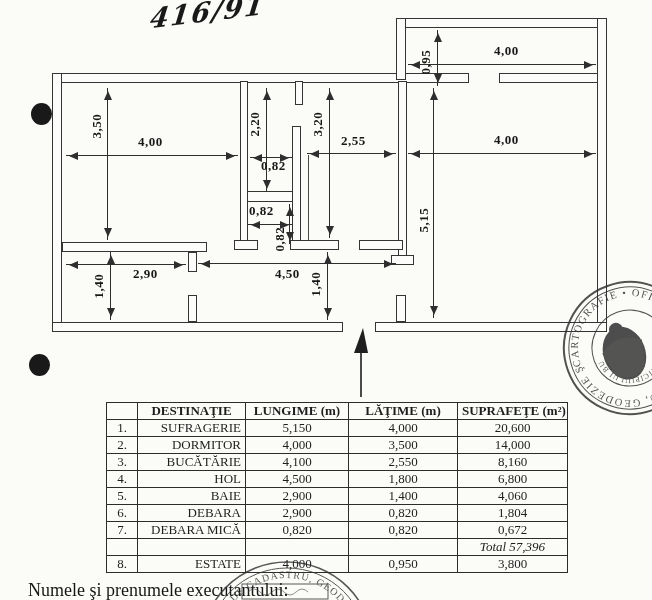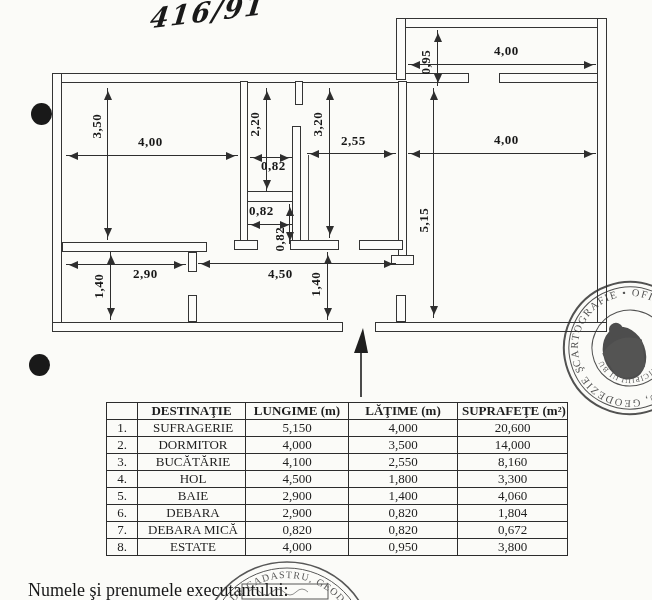--- a/index.html
+++ b/index.html
@@ -30,21 +30,21 @@
       font-family:"Liberation Sans",sans-serif;}
   #wm .brand{font-weight:800;font-size:31px;line-height:30px;letter-spacing:0;}
   #wm .tag{font-size:10px;letter-spacing:2.1px;color:#bfbfc1;font-weight:600;margin-top:1px;}
   
   #rooms{position:absolute;left:106px;top:402px;border-collapse:collapse;table-layout:fixed;
          width:461px;font-size:13px;}
   #rooms td,#rooms th{border:1.4px solid #2c2c2c;padding:0 4px;height:15.4px;overflow:hidden;
          white-space:nowrap;font-weight:normal;}
   #rooms th{font-weight:600;text-align:center;}
   #rooms td.num{text-align:center;}
-  #rooms td.name{text-align:center;padding-left:7px;}
+  #rooms td.name{text-align:right;padding-left:7px;}
   #rooms tr.total td{font-style:italic;}
   #exec{position:absolute;left:28px;top:580px;font-size:18px;color:#161616;}
   .stamp{position:absolute;z-index:6;}
 </style>
 </head>
 <body>
 
 <div id="canvas">
 
   <div id="handnum">416/91</div>
@@ -102,21 +102,21 @@
     <span class="lab" style="left:261px;top:158px;">0,82</span>
     <span class="lab" style="left:341px;top:133px;">2,55</span>
     <span class="lab vlab" style="left:426px;top:62px;">0,95</span>
     <span class="lab" style="left:494px;top:43px;">4,00</span>
     <span class="lab" style="left:494px;top:132px;">4,00</span>
     <span class="lab vlab" style="left:424px;top:220px;">5,15</span>
     <span class="lab" style="left:249px;top:203px;">0,82</span>
     <span class="lab vlab" style="left:280px;top:239px;">0,82</span>
     <span class="lab" style="left:133px;top:266px;">2,90</span>
     <span class="lab vlab" style="left:99px;top:286px;">1,40</span>
-    <span class="lab" style="left:268px;top:266px;">4,50</span>
+    <span class="lab" style="left:275px;top:266px;">4,50</span>
     <span class="lab vlab" style="left:316px;top:284px;">1,40</span>
 
     <svg class="stamp" style="left:347px;top:327px;z-index:2;" width="30" height="72" viewBox="0 0 30 72">
       <polygon points="7,26 21,26 16,1" fill="#1f1f1f"></polygon>
       <line x1="14" y1="25" x2="14" y2="70" stroke="#1f1f1f" stroke-width="1.6"></line>
     </svg>
   </div>
 
   <div id="wm">
   </div>
@@ -175,21 +175,21 @@
       <td class="name">BUCĂTĂRIE</td>
       <td class="num">4,100</td>
       <td class="num">2,550</td>
       <td class="num">8,160</td>
     </tr>
     <tr>
       <td class="num">4.</td>
       <td class="name">HOL</td>
       <td class="num">4,500</td>
       <td class="num">1,800</td>
-      <td class="num">3,300</td>
+      <td class="num">6,800</td>
     </tr>
     <tr>
       <td class="num">5.</td>
       <td class="name">BAIE</td>
       <td class="num">2,900</td>
       <td class="num">1,400</td>
       <td class="num">4,060</td>
     </tr>
     <tr>
       <td class="num">6.</td>
@@ -197,20 +197,27 @@
       <td class="num">2,900</td>
       <td class="num">0,820</td>
       <td class="num">1,804</td>
     </tr>
     <tr>
       <td class="num">7.</td>
       <td class="name">DEBARA MICĂ</td>
       <td class="num">0,820</td>
       <td class="num">0,820</td>
       <td class="num">0,672</td>
+    </tr>
+    <tr class="total">
+      <td class="num"></td>
+      <td class="name"></td>
+      <td class="num"></td>
+      <td class="num"></td>
+      <td class="num">Total 57,396</td>
     </tr>
     <tr>
       <td class="num">8.</td>
       <td class="name">ESTATE</td>
       <td class="num">4,000</td>
       <td class="num">0,950</td>
       <td class="num">3,800</td>
     </tr>
   </tbody>
     </table>

